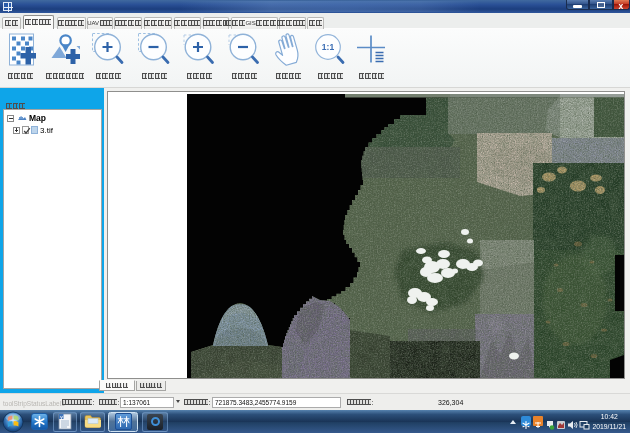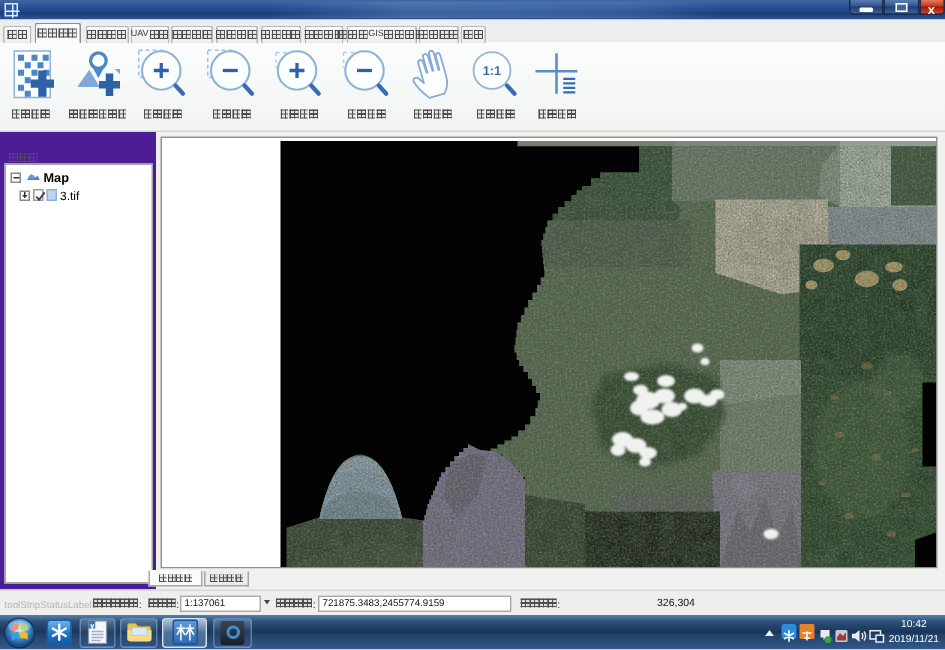--- a/index.html
+++ b/index.html
@@ -36,21 +36,21 @@
  display:flex;align-items:center;justify-content:center;}
 .mtab.on{top:1.5px;height:14px;background:#fbfbfa;border-color:#8f8f8d;}
 #menurow .zh{gap:.8px}
 #menurow .zh b{width:6px;height:6.5px;}
 
 #toolbar{left:0;top:29px;width:630px;height:59px;background:linear-gradient(180deg,#fbfcfc,#f2f4f4);border-bottom:1px solid #d7d7d5;}
 .tbtn{position:absolute;top:3px;width:42px;height:53px;text-align:left;}
 .tbtn svg{display:block;margin:0 auto;}
 .tlab{position:absolute;left:0;right:0;top:44px;display:flex;justify-content:center;}
 
-#lpanel{left:0;top:88px;width:104px;height:305px;background:#4c1d95;padding-left:24px;}
+#lpanel{left:0;top:88px;width:104px;height:305px;background:#0ea5e9;padding-left:24px;}
 #ltit{position:absolute;left:6px;top:7px;}
 #tree{position:absolute;left:3px;top:21px;width:99px;height:280px;background:#fff;border:1px solid #a5a5a3;}
 
 #canvas{left:107px;top:91px;width:518px;height:288px;background:#fff;
  border:1px solid #8f8f8d;}
 
 #btabs{left:107px;top:379px;width:518px;height:14px;background:#f0f0ee;}
 .btab{position:absolute;top:2px;height:10px;background:#ececea;border:1px solid #a5a5a3;border-top:none;
  display:flex;align-items:center;justify-content:center;}
 .btab.on{background:#fbfbfa;border-top:1px solid #fbfbfa;height:11px;top:1px;}

